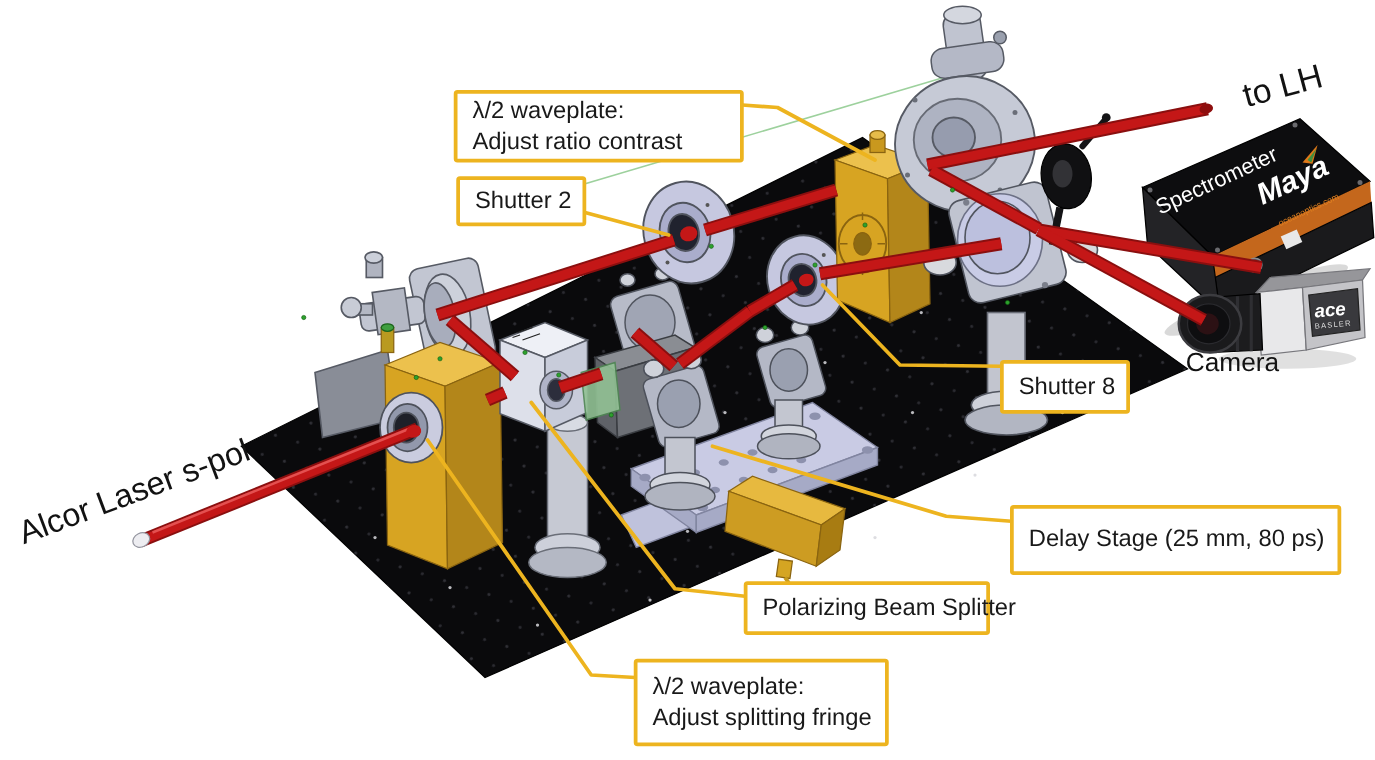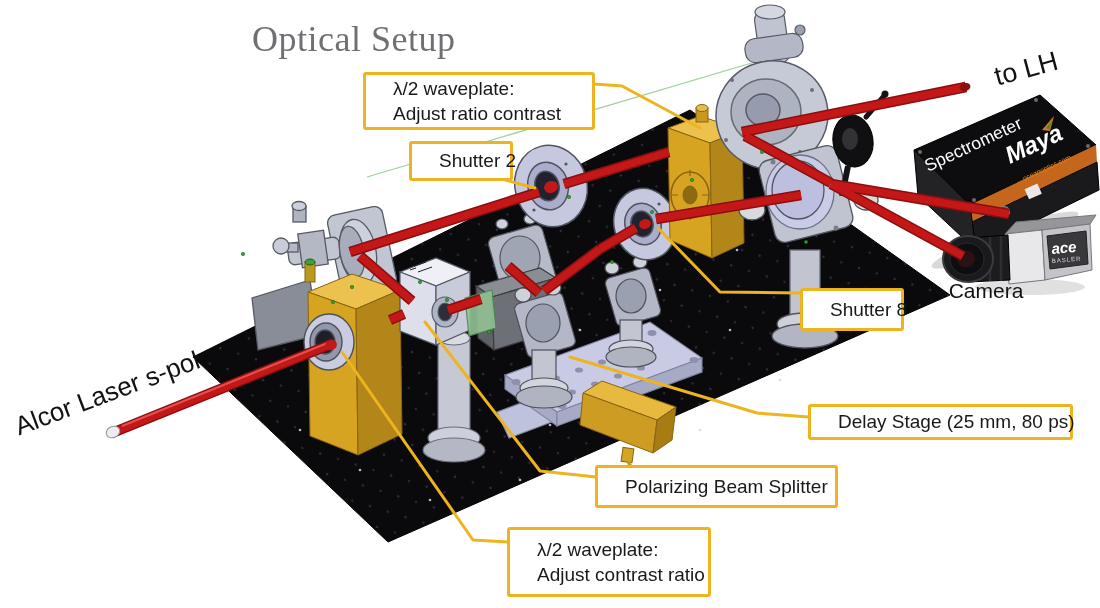--- a/index.html
+++ b/index.html
@@ -2,21 +2,21 @@
 <html style="--accent: #EDB41F; --beam: #C41717; --titlecol: #6F7073;"><head>
 <meta charset="utf-8">
 <style>
   html,body{margin:0;padding:0;background:#fff;}
   #stage{position:relative;width:1100px;height:608px;background:#ffffff;overflow:hidden;
          font-family:"Liberation Sans",sans-serif;}
   #scene{position:absolute;left:0;top:0;}
   .callout{position:absolute;box-sizing:border-box;background:#ffffff;
            border:3px solid var(--accent,#EDB41F);border-radius:3px;
            display:flex;flex-direction:column;justify-content:center;
-           padding:3px 27px;color:#191919;font-size:19px;line-height:1.32;
+           padding:3px 12px;color:#191919;font-size:19px;line-height:1.32;
            white-space:nowrap;}
   .freetext{position:absolute;color:#121212;white-space:nowrap;}
   #page-title{position:absolute;left:252px;top:18px;
               font-family:"Liberation Serif","DejaVu Serif",serif;
               font-size:36px;color:var(--titlecol,#6F7073);letter-spacing:.5px;}
   #to-lh{left:995px;top:62px;font-size:27px;transform:rotate(-15deg);transform-origin:0 50%;}
   #alcor{left:16px;top:412px;font-size:26px;transform:rotate(-20.5deg);transform-origin:0 50%;}
   #camera-label{left:931px;top:279px;width:110px;text-align:center;font-size:21px;}
   svg .connector{stroke:var(--accent,#EDB41F);stroke-width:3;fill:none;
                  stroke-linejoin:round;stroke-linecap:round;}
@@ -322,39 +322,38 @@
   <g>
     <polyline class="connector" points="594,84 622,86 700,128"></polyline>
     <polyline class="connector" points="468,170 535,188"></polyline>
     <polyline class="connector" points="658,228 720,292 801,293"></polyline>
     <polyline class="connector" points="570,357 757,413 809,417"></polyline>
     <polyline class="connector" points="425,322 540,471 596,477"></polyline>
     <polyline class="connector" points="342,352 473,540 508,542"></polyline>
   </g>
 </svg>
 
-<div id="page-title">Optical Setup</div>
 <div id="to-lh" class="freetext">to LH</div>
 <div id="alcor" class="freetext">Alcor Laser s-pol</div>
 <div id="camera-label" class="freetext">Camera</div>
 
 <div class="callout" style="left:363px;top:72px;width:232px;height:58px;">
   <span>λ/2 waveplate:</span>
   <span>Adjust ratio contrast</span>
 </div>
-<div class="callout" style="left:365px;top:141px;width:104px;height:40px;margin-left:44px;">
+<div class="callout" style="left:365px;top:141px;width:104px;height:40px;">
   <span>Shutter 2</span>
 </div>
 <div class="callout" style="left:800px;top:288px;width:104px;height:43px;">
   <span>Shutter 8</span>
 </div>
-<div class="callout" style="left:808px;top:404px;width:265px;height:36px;">
+<div class="callout" style="left:808px;top:404px;width:265px;height:56px;">
   <span>Delay Stage (25 mm, 80 ps)</span>
 </div>
-<div class="callout" style="left:595px;top:465px;width:243px;height:43px;">
+<div class="callout" style="left:595px;top:465px;width:197px;height:43px;">
   <span>Polarizing Beam Splitter</span>
 </div>
 <div class="callout" style="left:507px;top:527px;width:204px;height:70px;">
   <span>λ/2 waveplate:</span>
-  <span>Adjust contrast ratio</span>
+  <span>Adjust splitting fringe</span>
 </div>
 
 </div>
 
 </body></html>

